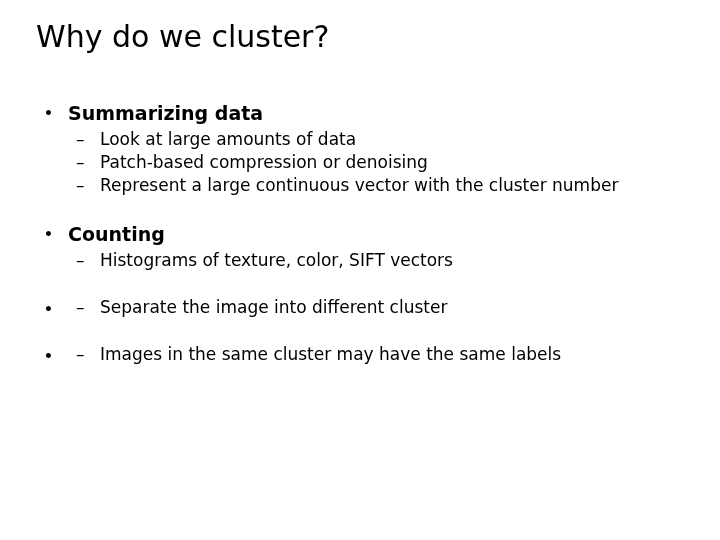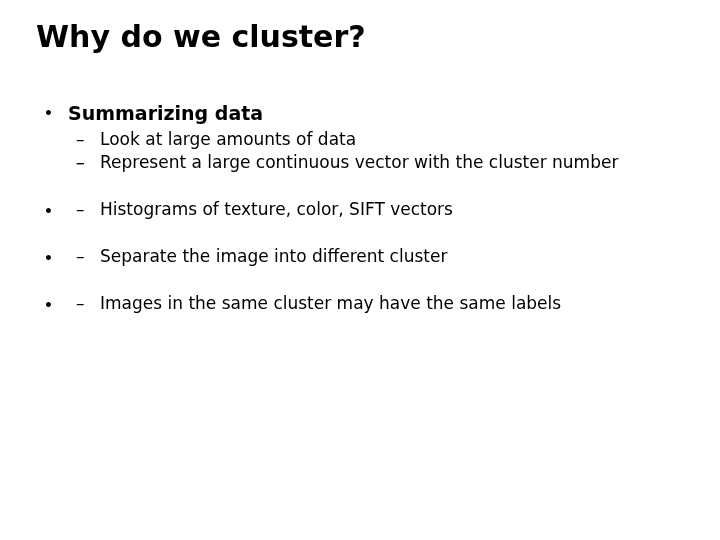--- a/index.html
+++ b/index.html
@@ -20,21 +20,21 @@
     height: 540px;
     background: #ffffff;
     box-sizing: border-box;
   }
   .slide-title {
     position: absolute;
     left: 36px;
     top: 18px;
     font-size: 30px;
     line-height: 38px;
-    font-weight: 700;
+    font-weight: 400;
     letter-spacing: 0px;
     color: #000000;
     white-space: nowrap;
   }
   .body-area {
     position: absolute;
     left: 0;
     top: 100px;
     width: 720px;
   }
@@ -100,31 +100,33 @@
         <span class="marker">•</span>
         <span>Summarizing data</span>
       </div>
       <div class="sublist">
         <div class="lvl2">
           <span class="marker">–</span>
           <span>Look at large amounts of data</span>
         </div>
         <div class="lvl2">
           <span class="marker">–</span>
+          <span>Patch-based compression or denoising</span>
         </div>
         <div class="lvl2">
           <span class="marker">–</span>
           <span>Represent a large continuous vector with the cluster number</span>
         </div>
       </div>
     </div>
 
     <div class="group">
       <div class="lvl1">
         <span class="marker">•</span>
+        <span>Counting</span>
       </div>
       <div class="sublist">
         <div class="lvl2">
           <span class="marker">–</span>
           <span>Histograms of texture, color, SIFT vectors</span>
         </div>
       </div>
     </div>
 
     <div class="group">

